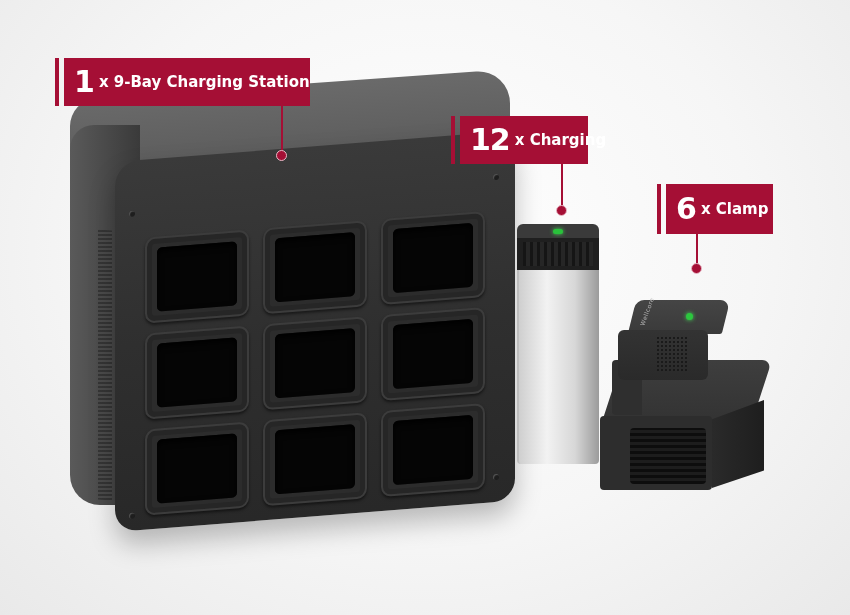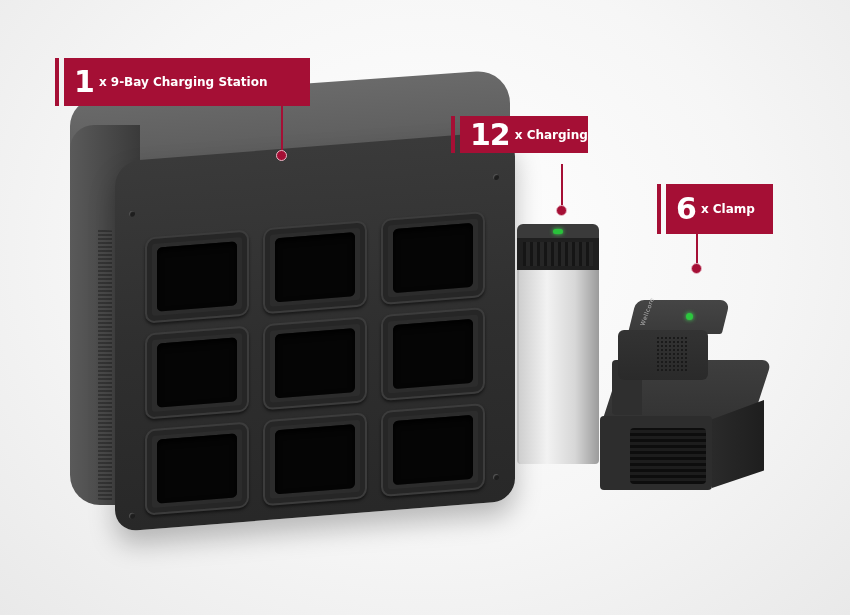--- a/index.html
+++ b/index.html
@@ -164,21 +164,21 @@
     .callout-box {
       background: #a50f35;
       color: #ffffff;
       display: flex; align-items: center;
       padding: 0 10px 0 10px;
       white-space: nowrap;
       font-family: "DejaVu Sans", sans-serif;
       font-weight: bold;
     }
     .callout-qty { font-size: 30px; line-height: 1; margin-right: 5px; letter-spacing: -1px; }
-    .callout-text { font-size: 12px; line-height: 1; }
+    .callout-text { font-size: 15px; line-height: 1; }
     .leader {
       position: absolute; width: 2px; background: #a50f35;
     }
     .dot {
       position: absolute; width: 11px; height: 11px; border-radius: 50%;
       background: #a50f35; border: 1.5px solid #e8b9c6;
     }
   </style>
 </head>
 <body>
@@ -255,21 +255,21 @@
   <div class="callout" style="left:55px; top:58px; height:48px;">
     <span class="callout-bar"></span>
     <div class="callout-box" style="width:246px;">
       <span class="callout-qty">1</span>
       <span class="callout-text">x 9-Bay Charging Station</span>
     </div>
   </div>
   <div class="leader" style="left:281px; top:106px; height:46px;"></div>
   <div class="dot" style="left:276px; top:150px;"></div>
 
-  <div class="callout" style="left:451px; top:116px; height:37px;justify-content:center;">
+  <div class="callout" style="left:451px; top:116px; height:48px;justify-content:center;">
     <span class="callout-bar"></span>
     <div class="callout-box" style="width:128px;">
       <span class="callout-qty">12</span>
       <span class="callout-text">x Charging</span>
     </div>
   </div>
   <div class="leader" style="left:561px; top:164px; height:44px;"></div>
   <div class="dot" style="left:556px; top:205px;"></div>
 
   <div class="callout" style="left:657px; top:184px; height:50px;">

